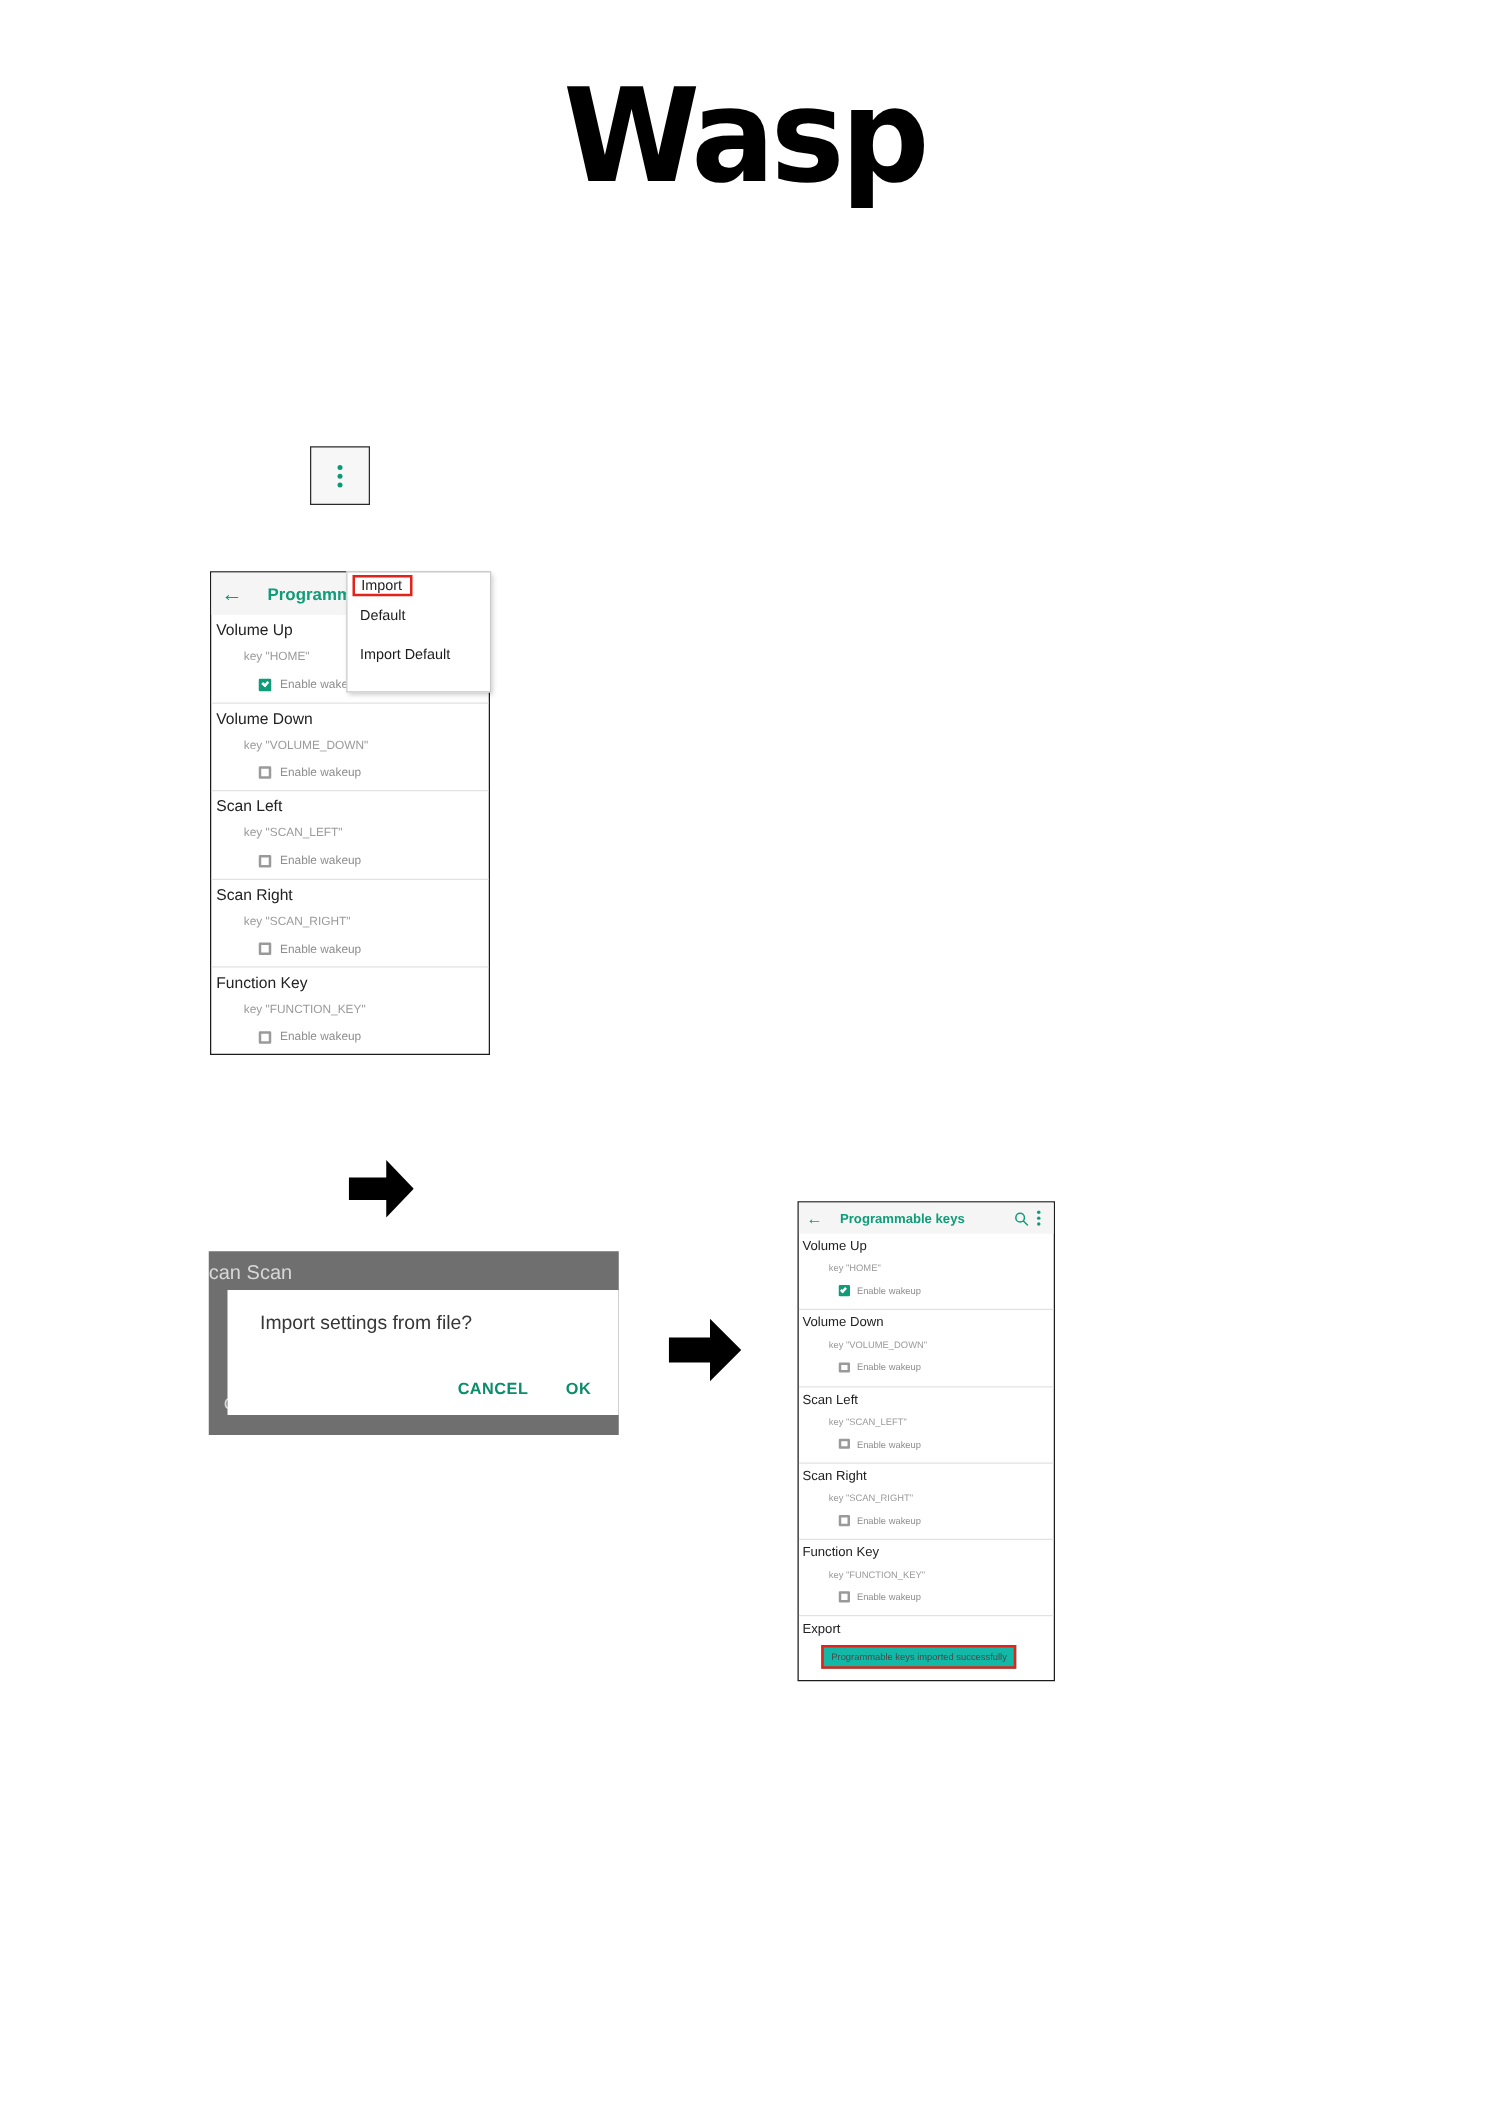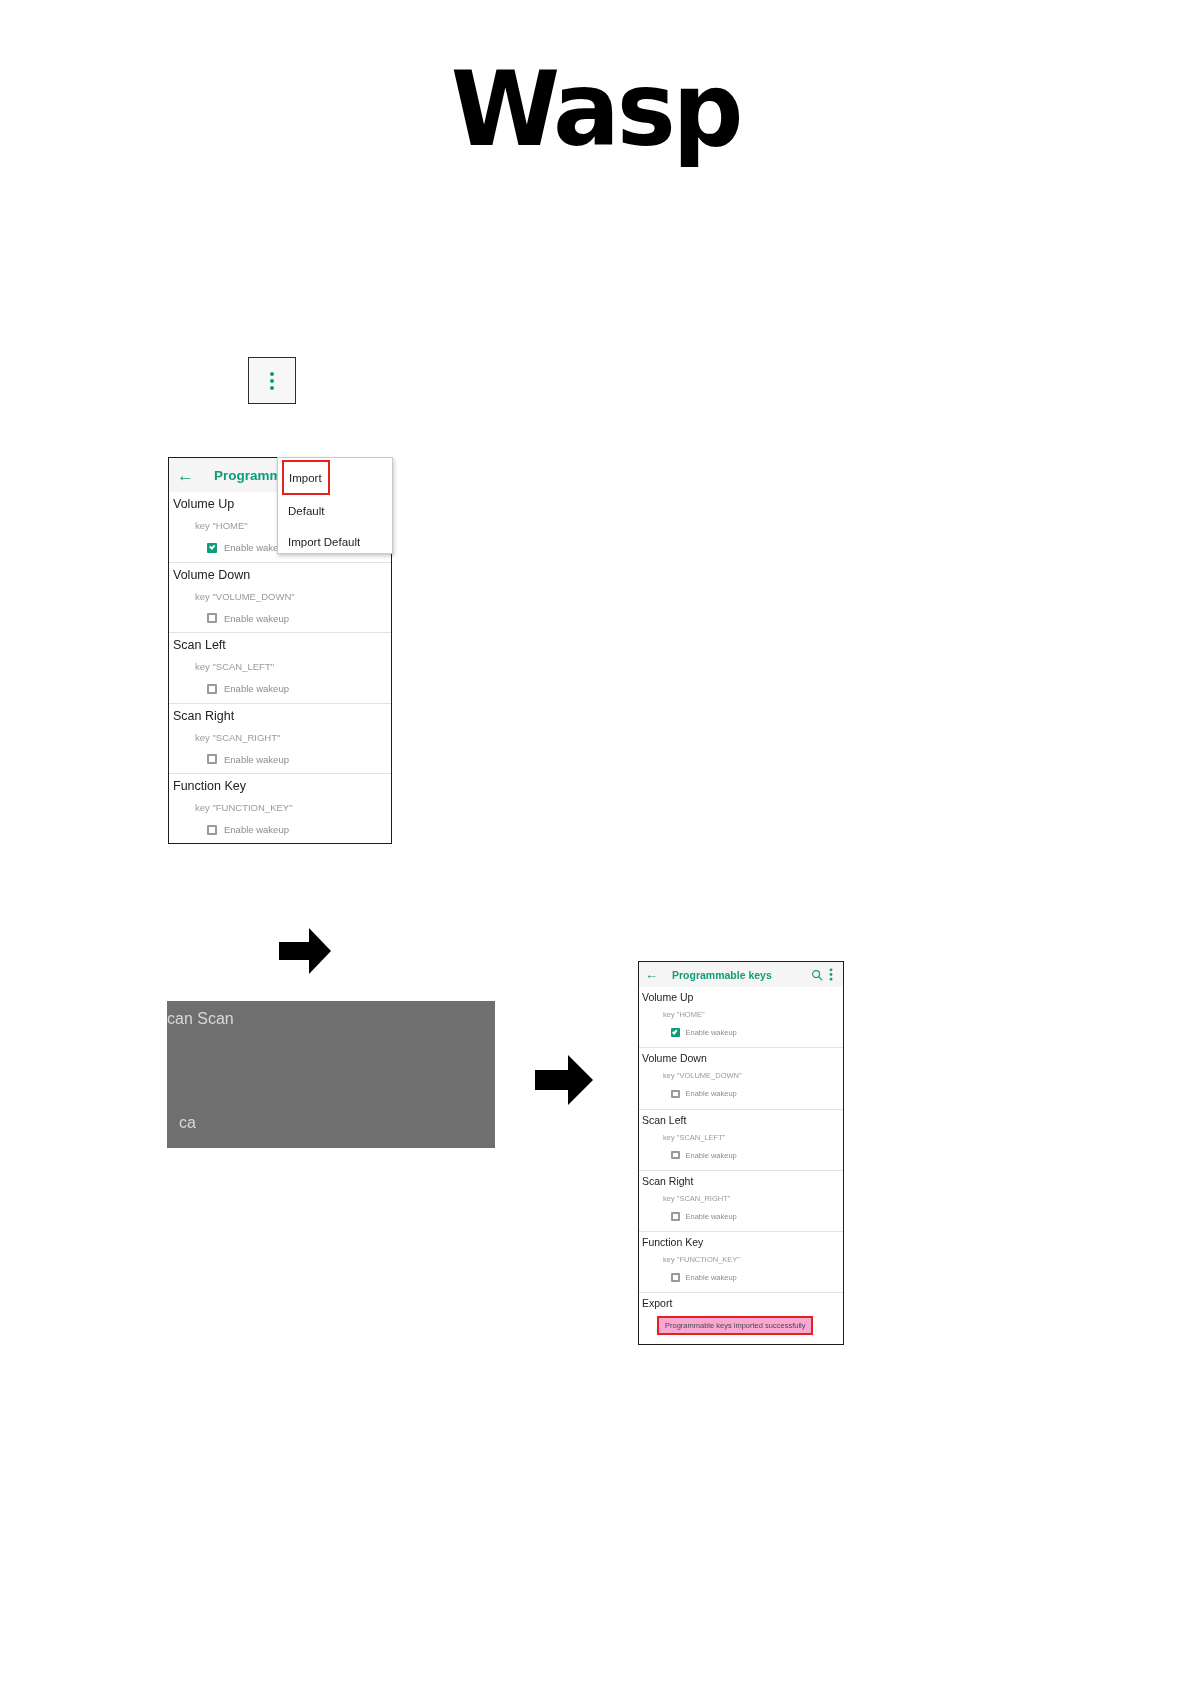--- a/index.html
+++ b/index.html
@@ -183,21 +183,21 @@
     color: #1d1d1d;
     padding: 0 10px;
     height: 31px;
     display: flex;
     align-items: center;
   }
   .menu-item.highlight {
     border: 2px solid #e2231a;
     margin: 2px 4px 0 4px;
     padding: 0 5px;
-    height: 35px;
+    height: 17px;
     width: 48px;
     box-sizing: border-box;
   }
 
   
   .flow-arrow {
     position: absolute;
     color: #000000;
   }
   .flow-arrow svg { display: block; }
@@ -272,21 +272,21 @@
   #phone-shot-2 .key-row { padding: 4px 0 4px 0; height: 61.3px; }
   #phone-shot-2 .key-title { font-size: 10.5px; padding-left: 3px; }
   #phone-shot-2 .key-sub { font-size: 7.5px; padding-left: 24px; margin-top: 7px; }
   #phone-shot-2 .wake-line { padding-left: 32px; margin-top: 9px; }
   #phone-shot-2 .cbox { width: 8.5px; height: 8.5px; }
   #phone-shot-2 .wake-label { font-size: 7.5px; margin-left: 6px; }
   #recent-row { border-bottom: none; height: auto; padding-bottom: 6px; }
   #toast-chip {
     margin: 7px 6px 0 18px;
     border: 2.5px solid #e2231a;
-    background: #f9a8d4;
+    background: #14b8a6;
     color: #4a4a4a;
     font-size: 7.5px;
     padding: 3px 6px;
     display: inline-block;
     box-sizing: border-box;
   }
 </style>
 </head>
 <body>
 
@@ -364,20 +364,27 @@
 
 <div class="flow-arrow" style="left:279px; top:928px;">
   <svg width="52" height="46" viewBox="0 0 52 46" aria-hidden="true">
     <path d="M0 14 H30 V0 L52 23 L30 46 V32 H0 Z" fill="#000000"></path>
   </svg>
 </div>
 
 <div id="dialog-shot">
   <div id="dialog-bg-text-top">can Scan</div>
   <div id="dialog-bg-text-bottom">ca</div>
+  <div id="dialog-card">
+    <div id="dialog-message">Import settings from file?</div>
+    <div id="dialog-actions">
+      <button class="dialog-btn">CANCEL</button>
+      <button class="dialog-btn">OK</button>
+    </div>
+  </div>
 </div>
 
 <div class="flow-arrow" style="left:535px; top:1055px;">
   <svg width="58" height="50" viewBox="0 0 58 50" aria-hidden="true">
     <path d="M0 15 H33 V0 L58 25 L33 50 V35 H0 Z" fill="#000000"></path>
   </svg>
 </div>
 
 <div id="phone-shot-2" class="phone-shot">
 

